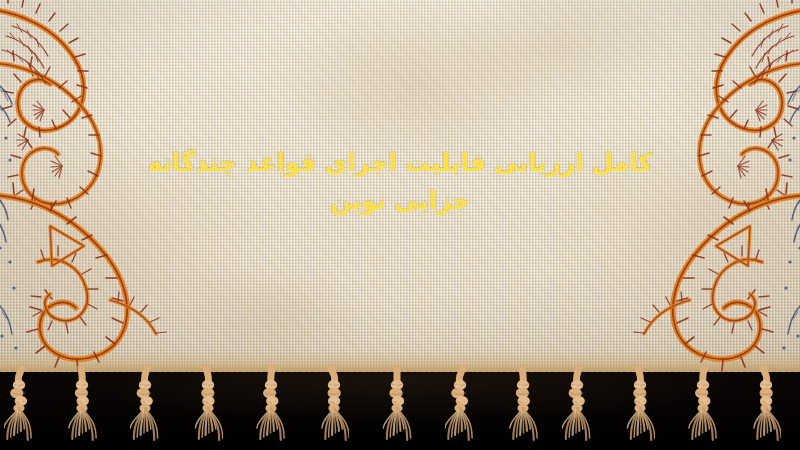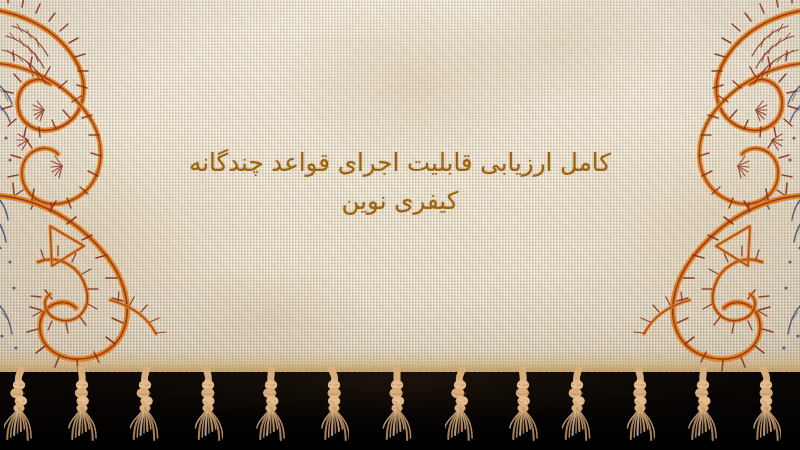--- a/index.html
+++ b/index.html
@@ -117,23 +117,23 @@
     position: absolute;
     left: 140px;
     top: 144px;
     width: 520px;
     text-align: center;
     direction: rtl;
     z-index: 6;
   }
   .title-line {
     display: block;
-    color: #a16207;
+    color: #fde047;
     font-size: 24.5px;
-    font-weight: 400;
+    font-weight: 700;
     line-height: 38px;
     letter-spacing: 0px;
     white-space: nowrap;
     text-shadow:
       0 1px 0 rgba(255,250,238,.42),
       0 0 2px rgba(20,14,8,.28);
   }
 </style>
 </head>
 <body>
@@ -510,21 +510,21 @@
             <path d="M149,312 l6,-7"></path>
           <path d="M158,322 l9,-4"></path>
             <path d="M164,333 l10,-1"></path>
         </g>
       </g>
     </svg>
   </div>
 
   <div class="title-block">
     <span class="title-line">کامل ارزیابی قابلیت اجرای قواعد چندگانه</span>
-    <span class="title-line">کیفری نوین</span>
+    <span class="title-line">جزایی نوین</span>
   </div>
 
   <div class="black-base"></div>
 
   <div class="fringe" id="fringe">
       <div class="tassel" style="left: 4px;">
         <svg viewBox="0 0 30 84" xmlns="http://www.w3.org/2000/svg">
       <g stroke-linecap="round">
         <path d="M18,0 C18,6 12,10 15,16" stroke="#d9ae7c" stroke-width="7" fill="none"></path>
         <ellipse cx="15" cy="19" rx="6.2" ry="5" fill="#e3bb8c"></ellipse>

